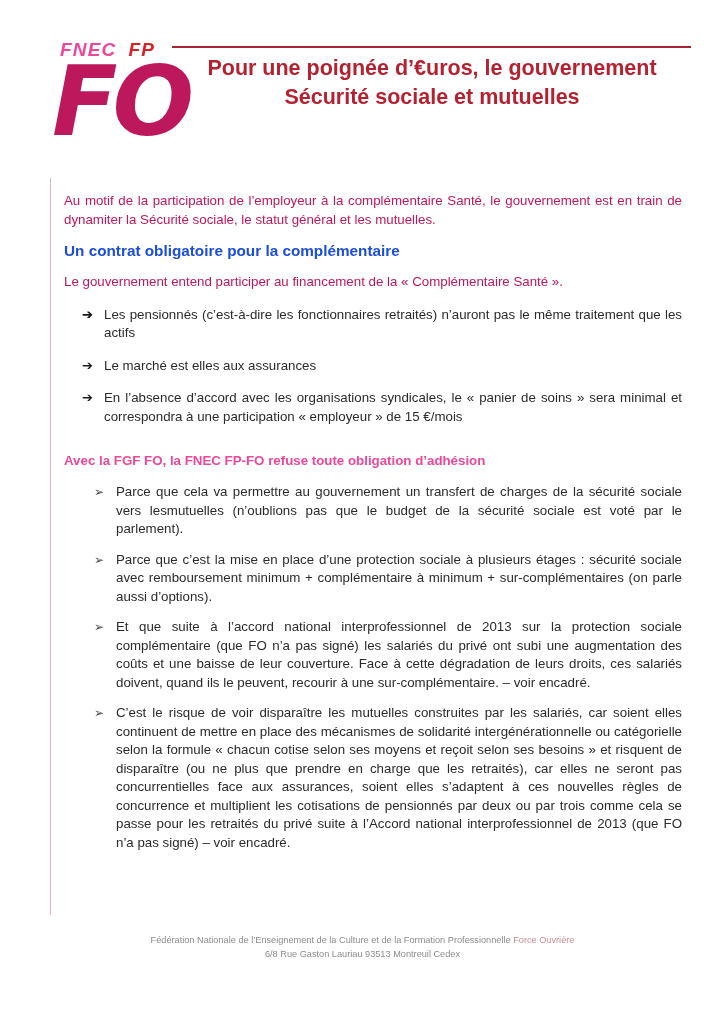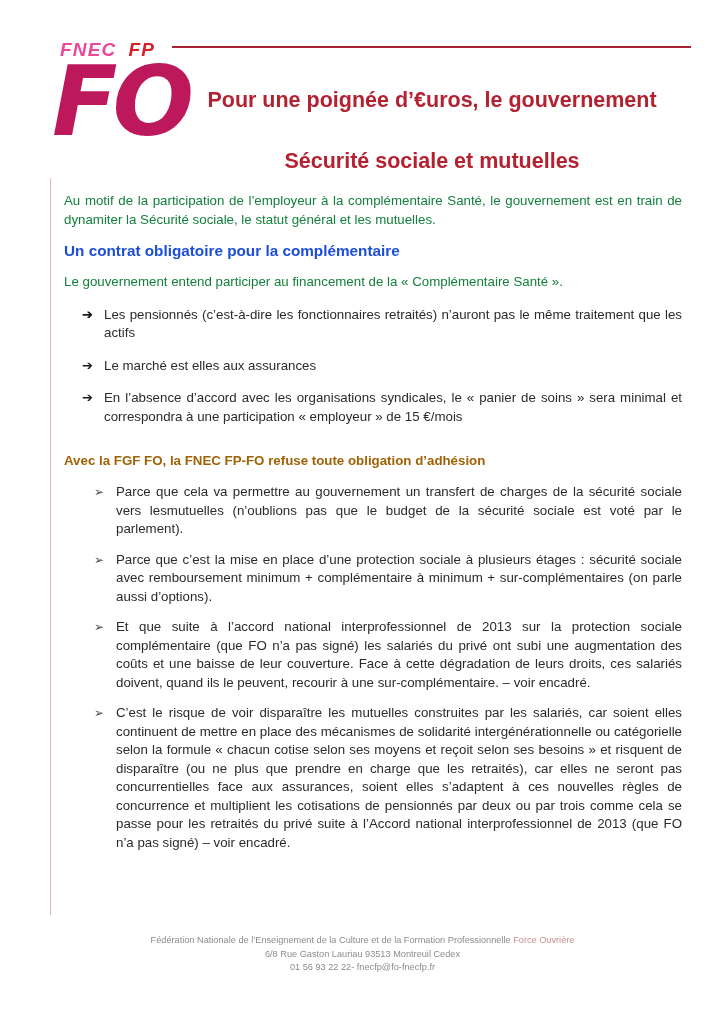--- a/index.html
+++ b/index.html
@@ -78,21 +78,20 @@
     top: 54px;
     width: 528px;
     text-align: center;
   }
   .title-line {
     font-family: "Liberation Sans", sans-serif;
     font-weight: bold;
     font-size: 21.5px;
     line-height: 29px;
     color: #b42231;
-    margin-top: 32px;
   }
 
   
   .left-rule {
     position: absolute;
     left: 50px;
     top: 178px;
     width: 0;
     height: 737px;
     border-left: 1.5px solid #e8b6ba;
@@ -101,40 +100,40 @@
     position: absolute;
     left: 64px;
     top: 192px;
     width: 618px;
   }
   p.body-text {
     margin: 0 0 12px 0;
     font-family: "Liberation Sans", sans-serif;
     font-size: 13.3px;
     line-height: 18.5px;
-    color: #15803d;
+    color: #be185d;
     text-align: justify;
   }
   p.body-text.noj { text-align: left; }
 
   h2.section-head {
     margin: 8px 0 12px 0;
     font-family: "Liberation Sans", sans-serif;
     font-weight: bold;
     font-size: 15.3px;
     line-height: 20px;
     color: #1d4ed8;
   }
   h3.bold-head {
     margin: 26px 0 13px 0;
     font-family: "Liberation Sans", sans-serif;
     font-weight: bold;
     font-size: 13.3px;
     line-height: 18px;
-    color: #a16207;
+    color: #ec4899;
   }
 
   ul.arrow-list, ul.diamond-list {
     list-style: none;
     margin: 0;
     padding: 0;
   }
   ul.arrow-list { margin: 0 0 4px 0; }
   ul.arrow-list > li {
     position: relative;
@@ -259,16 +258,15 @@
         <span class="marker">➢</span>
         <span>C’est le risque de voir disparaître les mutuelles construites par les salariés, car soient elles continuent de mettre en place des mécanismes de solidarité intergénérationnelle ou catégorielle selon la formule « chacun cotise selon ses moyens et reçoit selon ses besoins » et risquent de disparaître (ou ne plus que prendre en charge que les retraités), car elles ne seront pas concurrentielles face aux assurances, soient elles s’adaptent à ces nouvelles règles de concurrence et multiplient les cotisations de pensionnés par deux ou par trois comme cela se passe pour les retraités du privé suite à l’Accord national interprofessionnel de 2013 (que FO n’a pas signé) – voir encadré.</span>
       </li>
     </ul>
 
   </div>
 
   <div class="footer">
     <div class="footer-line"><span>Fédération Nationale de l’Enseignement de la Culture et de la Formation Professionnelle </span><span class="fo-accent">Force Ouvrière</span></div>
     <div class="footer-line">6/8 Rue Gaston Lauriau 93513 Montreuil Cedex</div>
-    <div class="footer-line">01 56 93 22 22- fnecfp@fo-fnecfp.fr</div>
   </div>
 
 </div>
 
 </body></html>

